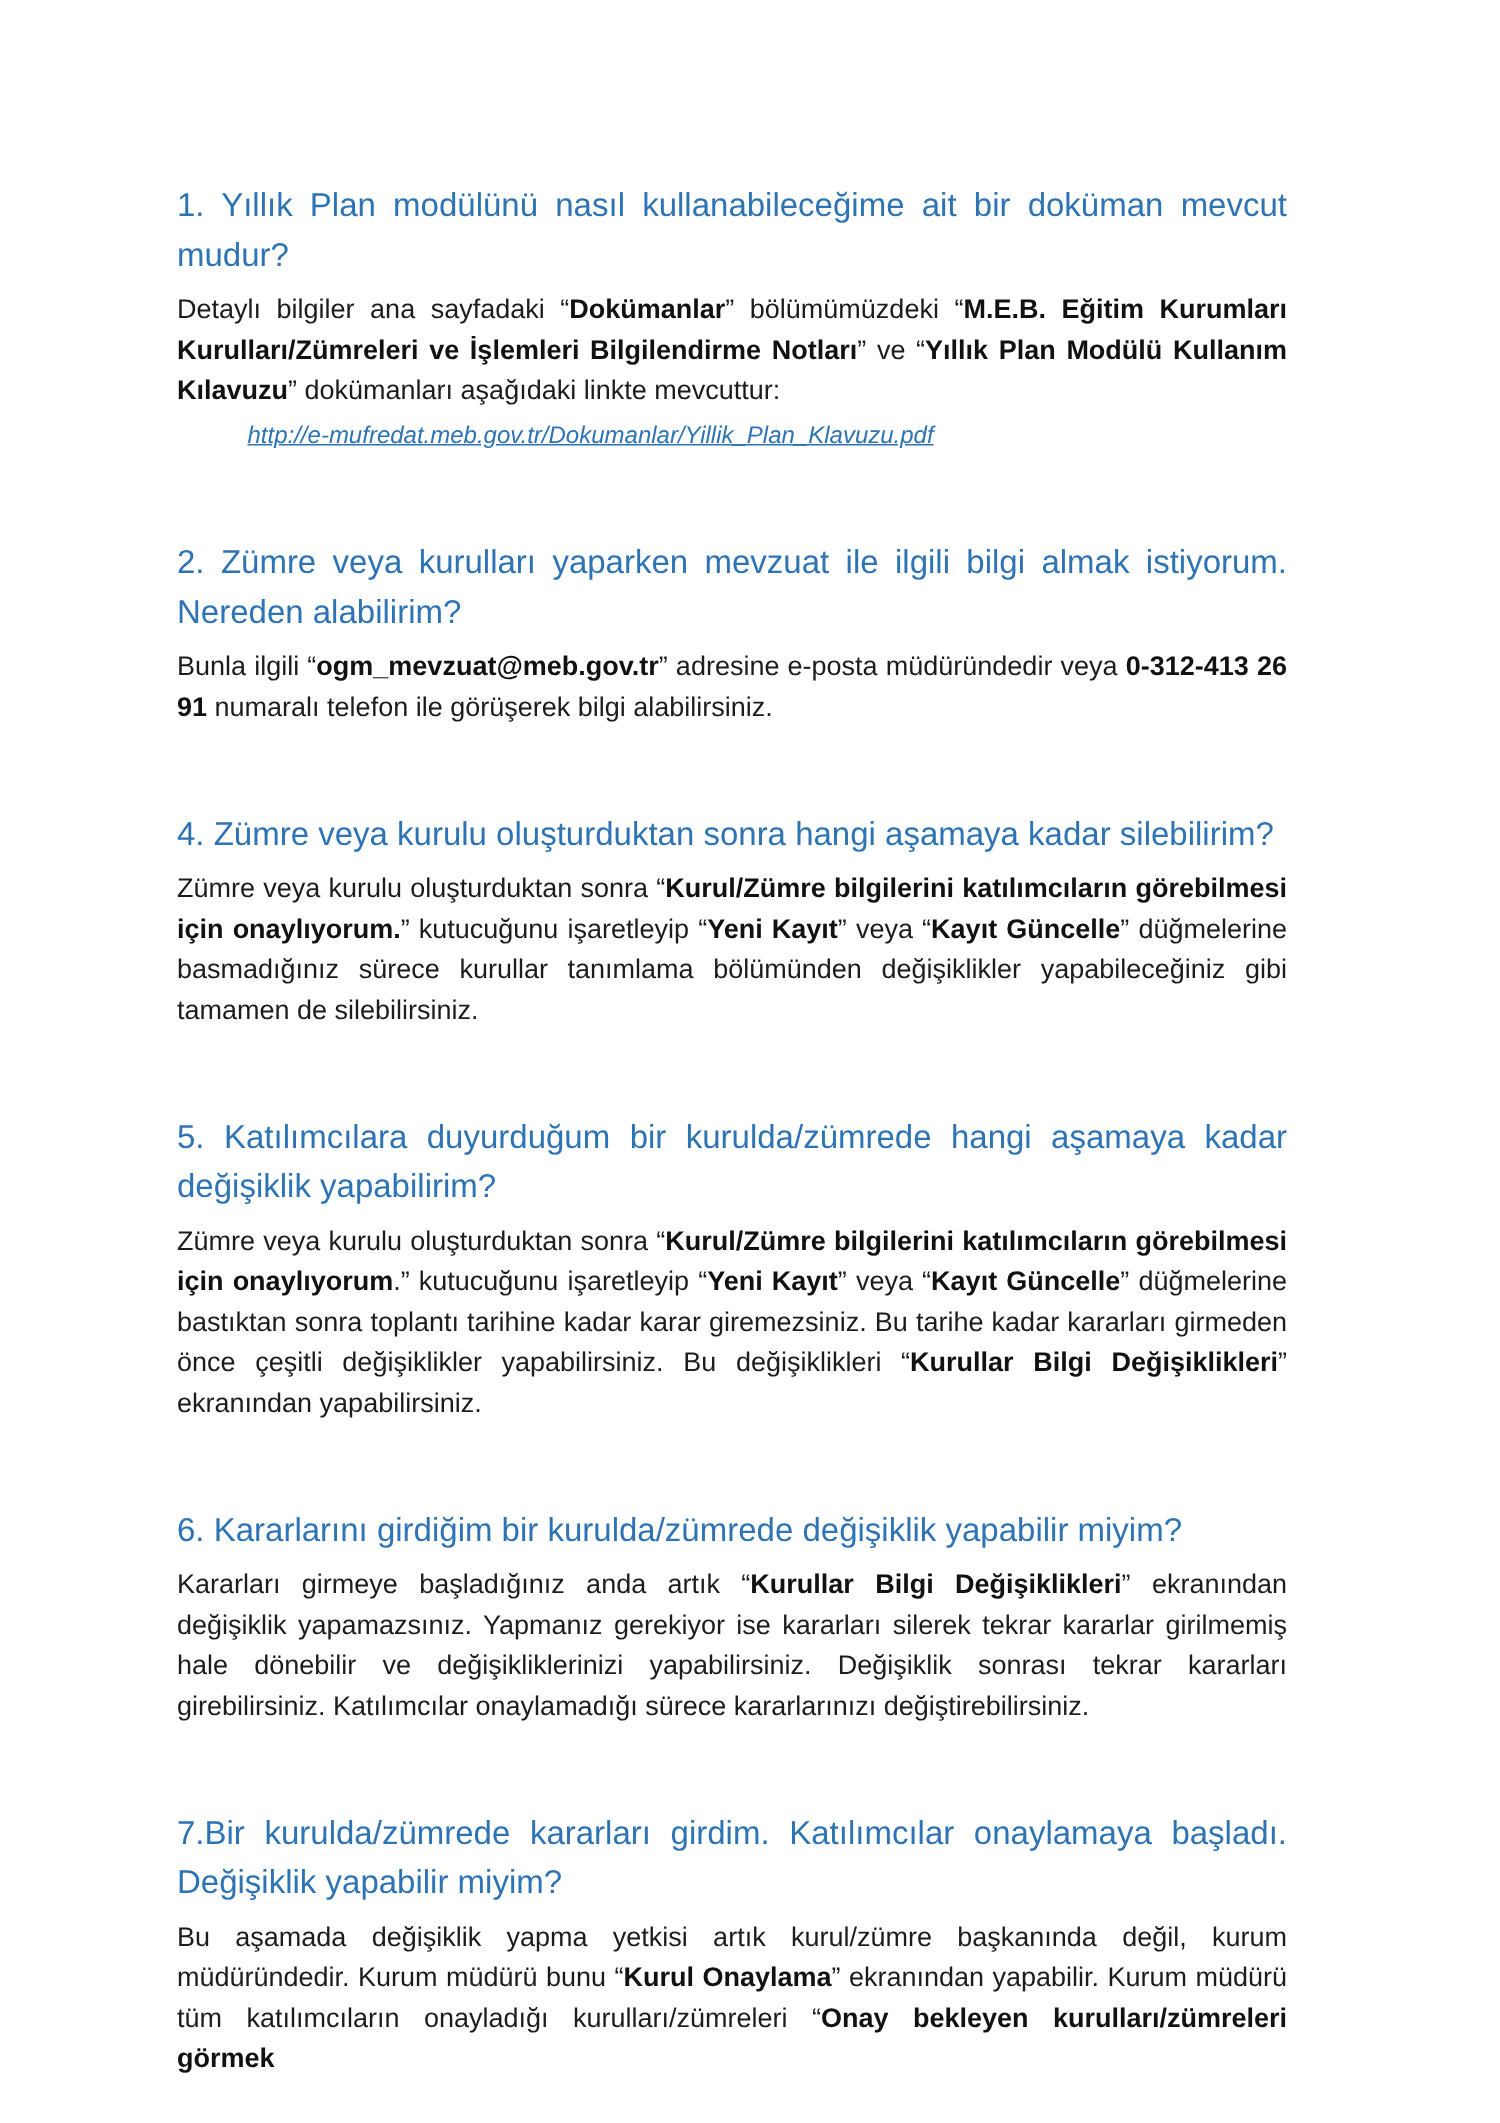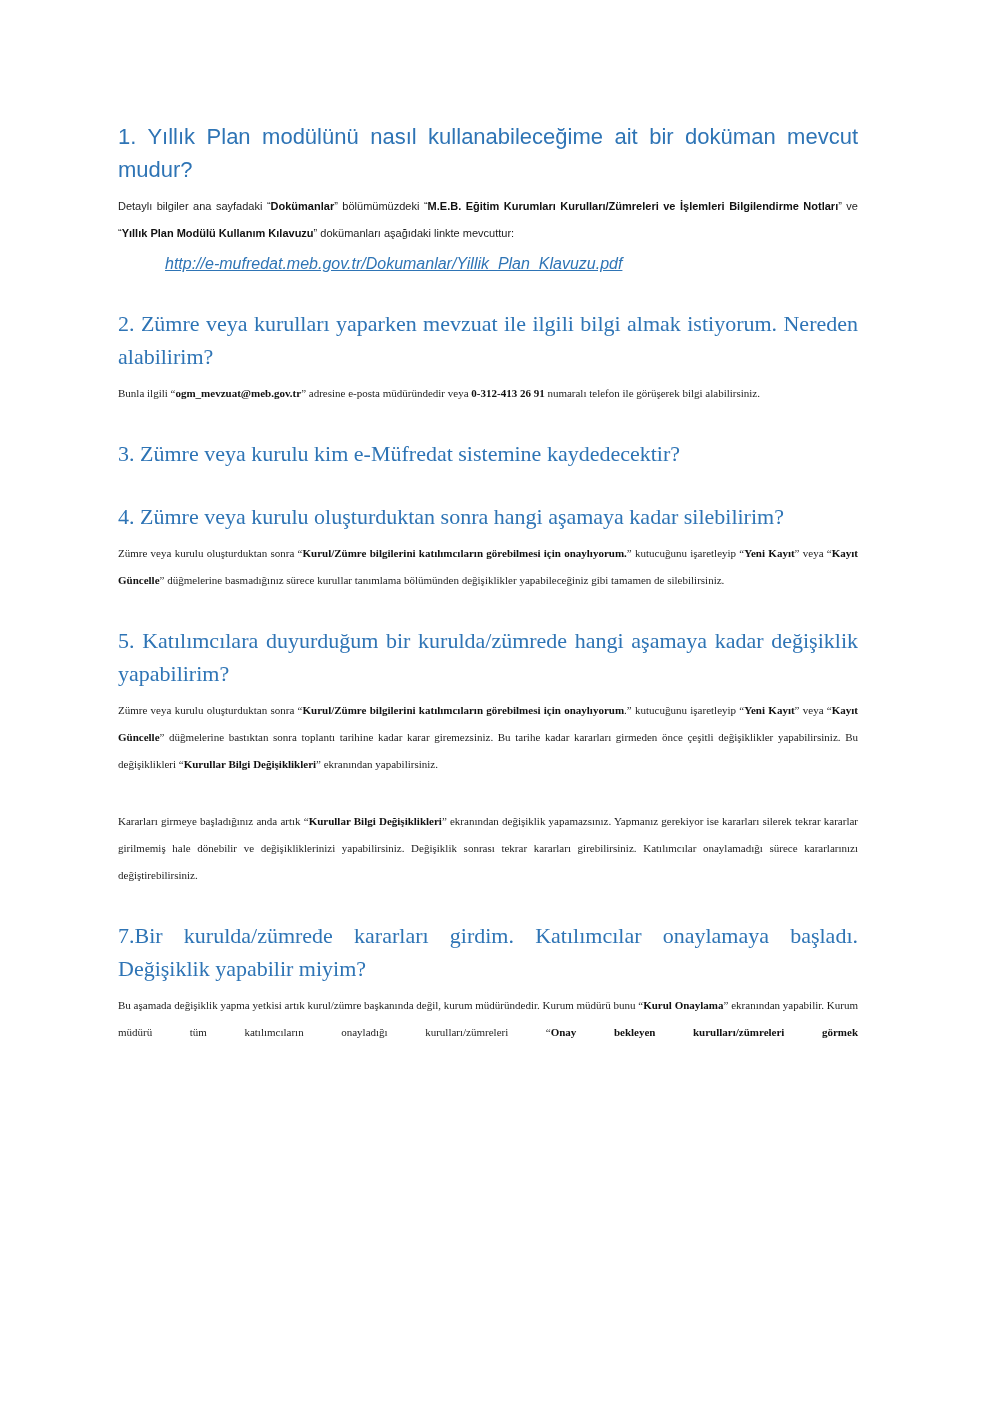--- a/index.html
+++ b/index.html
@@ -10,33 +10,33 @@
   .page {
     position: relative;
     width: 976px;
     height: 1415px;
     box-sizing: border-box;
     background: #ffffff;
     padding: 120px 118px 0 118px;
     font-family: "Liberation Sans", sans-serif;
     overflow: hidden;
   }
-  .faq + .faq { margin-top: 30px; font-family: Liberation Serif, serif; }
+  .faq + .faq { margin-top: 54px; }
   .q {
     margin: 0 0 7px 0;
     color: #2e74b5;
     font-size: 22px;
     font-weight: 400;
     line-height: 33px;
     text-align: justify;
   }
   .a {
     margin: 0;
     color: #1c1c1c;
-    font-size: 11px;
+    font-size: 18px;
     font-weight: 400;
     line-height: 27px;
     text-align: justify;
   }
   .a b { font-weight: 700; color: #111111; }
   .link {
     display: inline-block;
     margin-top: 3px;
     color: #2e74b5;
     font-size: 16px;
@@ -60,34 +60,34 @@
     <p class="a"><span>Detaylı bilgiler ana sayfadaki “</span><b>Dokümanlar</b><span>” bölümümüzdeki “</span><b>M.E.B. Eğitim Kurumları Kurulları/Zümreleri ve İşlemleri Bilgilendirme Notları</b><span>” ve “</span><b>Yıllık Plan Modülü Kullanım Kılavuzu</b><span>” dokümanları aşağıdaki linkte mevcuttur:</span></p>
     <a class="link" href="#">http://e-mufredat.meb.gov.tr/Dokumanlar/Yillik_Plan_Klavuzu.pdf</a>
   </section>
 
   <section class="faq">
     <h2 class="q">2. Zümre veya kurulları yaparken mevzuat ile ilgili bilgi almak istiyorum. Nereden alabilirim?</h2>
     <p class="a"><span>Bunla ilgili “</span><b>ogm_mevzuat@meb.gov.tr</b><span>” adresine e-posta müdüründedir veya </span><b>0-312-413 26 91</b><span> numaralı telefon ile görüşerek bilgi alabilirsiniz.</span></p>
   </section>
 
   <section class="faq">
-    <h2 class="q">3. Zümre veya kurulu kim e-Müfredat sistemine kaydedecektir?</h2>
   </section>
 
   <section class="faq">
     <h2 class="q">4. Zümre veya kurulu oluşturduktan sonra hangi aşamaya kadar silebilirim?</h2>
     <p class="a"><span>Zümre veya kurulu oluşturduktan sonra “</span><b>Kurul/Zümre bilgilerini katılımcıların görebilmesi için onaylıyorum.</b><span>” kutucuğunu işaretleyip “</span><b>Yeni Kayıt</b><span>” veya “</span><b>Kayıt Güncelle</b><span>” düğmelerine basmadığınız sürece kurullar tanımlama bölümünden değişiklikler yapabileceğiniz gibi tamamen de silebilirsiniz.</span></p>
   </section>
 
   <section class="faq">
     <h2 class="q">5. Katılımcılara duyurduğum bir kurulda/zümrede hangi aşamaya kadar değişiklik yapabilirim?</h2>
     <p class="a"><span>Zümre veya kurulu oluşturduktan sonra “</span><b>Kurul/Zümre bilgilerini katılımcıların görebilmesi için onaylıyorum</b><span>.” kutucuğunu işaretleyip “</span><b>Yeni Kayıt</b><span>” veya “</span><b>Kayıt Güncelle</b><span>” düğmelerine bastıktan sonra toplantı tarihine kadar karar giremezsiniz. Bu tarihe kadar kararları girmeden önce çeşitli değişiklikler yapabilirsiniz. Bu değişiklikleri “</span><b>Kurullar Bilgi Değişiklikleri</b><span>” ekranından yapabilirsiniz.</span></p>
   </section>
 
   <section class="faq">
+    <h2 class="q">6. Kararlarını girdiğim bir kurulda/zümrede değişiklik yapabilir miyim?</h2>
     <p class="a"><span>Kararları girmeye başladığınız anda artık “</span><b>Kurullar Bilgi Değişiklikleri</b><span>” ekranından değişiklik yapamazsınız. Yapmanız gerekiyor ise kararları silerek tekrar kararlar girilmemiş hale dönebilir ve değişikliklerinizi yapabilirsiniz. Değişiklik sonrası tekrar kararları girebilirsiniz. Katılımcılar onaylamadığı sürece kararlarınızı değiştirebilirsiniz.</span></p>
   </section>
 
   <section class="faq">
     <h2 class="q">7.Bir kurulda/zümrede kararları girdim. Katılımcılar onaylamaya başladı. Değişiklik yapabilir miyim?</h2>
     <p class="a cut"><span>Bu aşamada değişiklik yapma yetkisi artık kurul/zümre başkanında değil, kurum müdüründedir. Kurum müdürü bunu “</span><b>Kurul Onaylama</b><span>” ekranından yapabilir. Kurum müdürü tüm katılımcıların onayladığı kurulları/zümreleri “</span><b>Onay bekleyen kurulları/zümreleri görmek</b></p>
   </section>
 
 </div>
 

